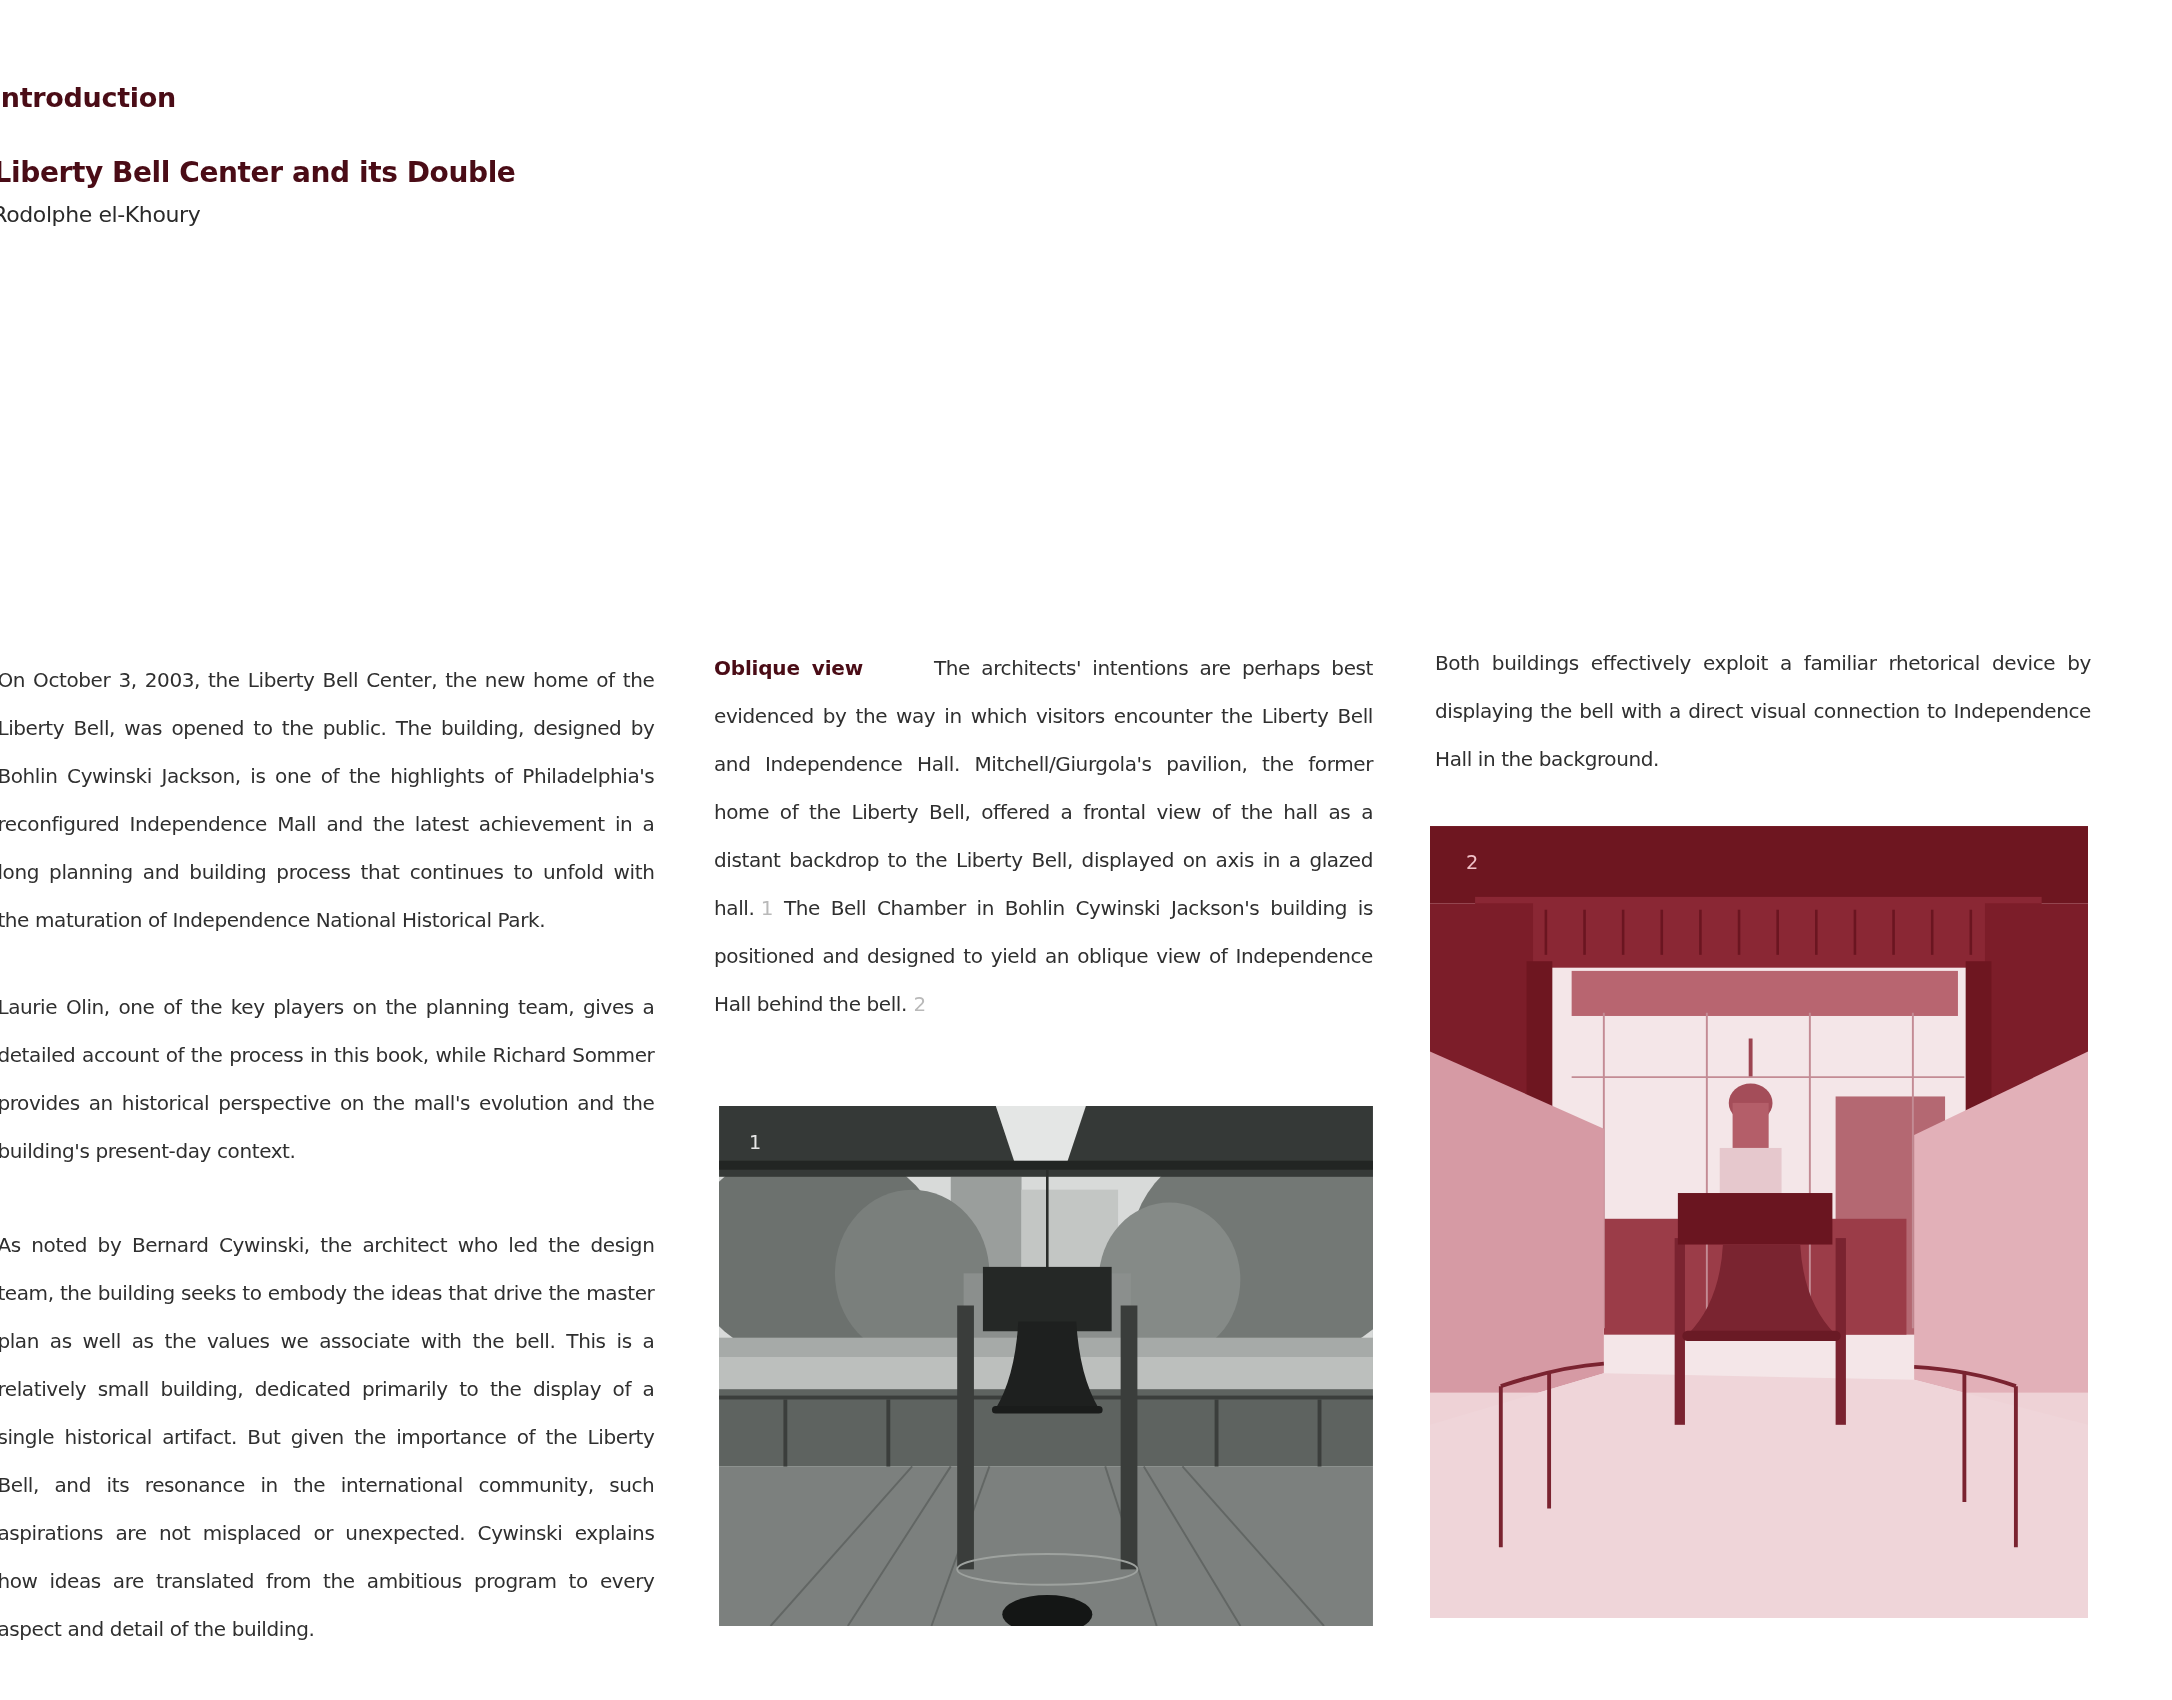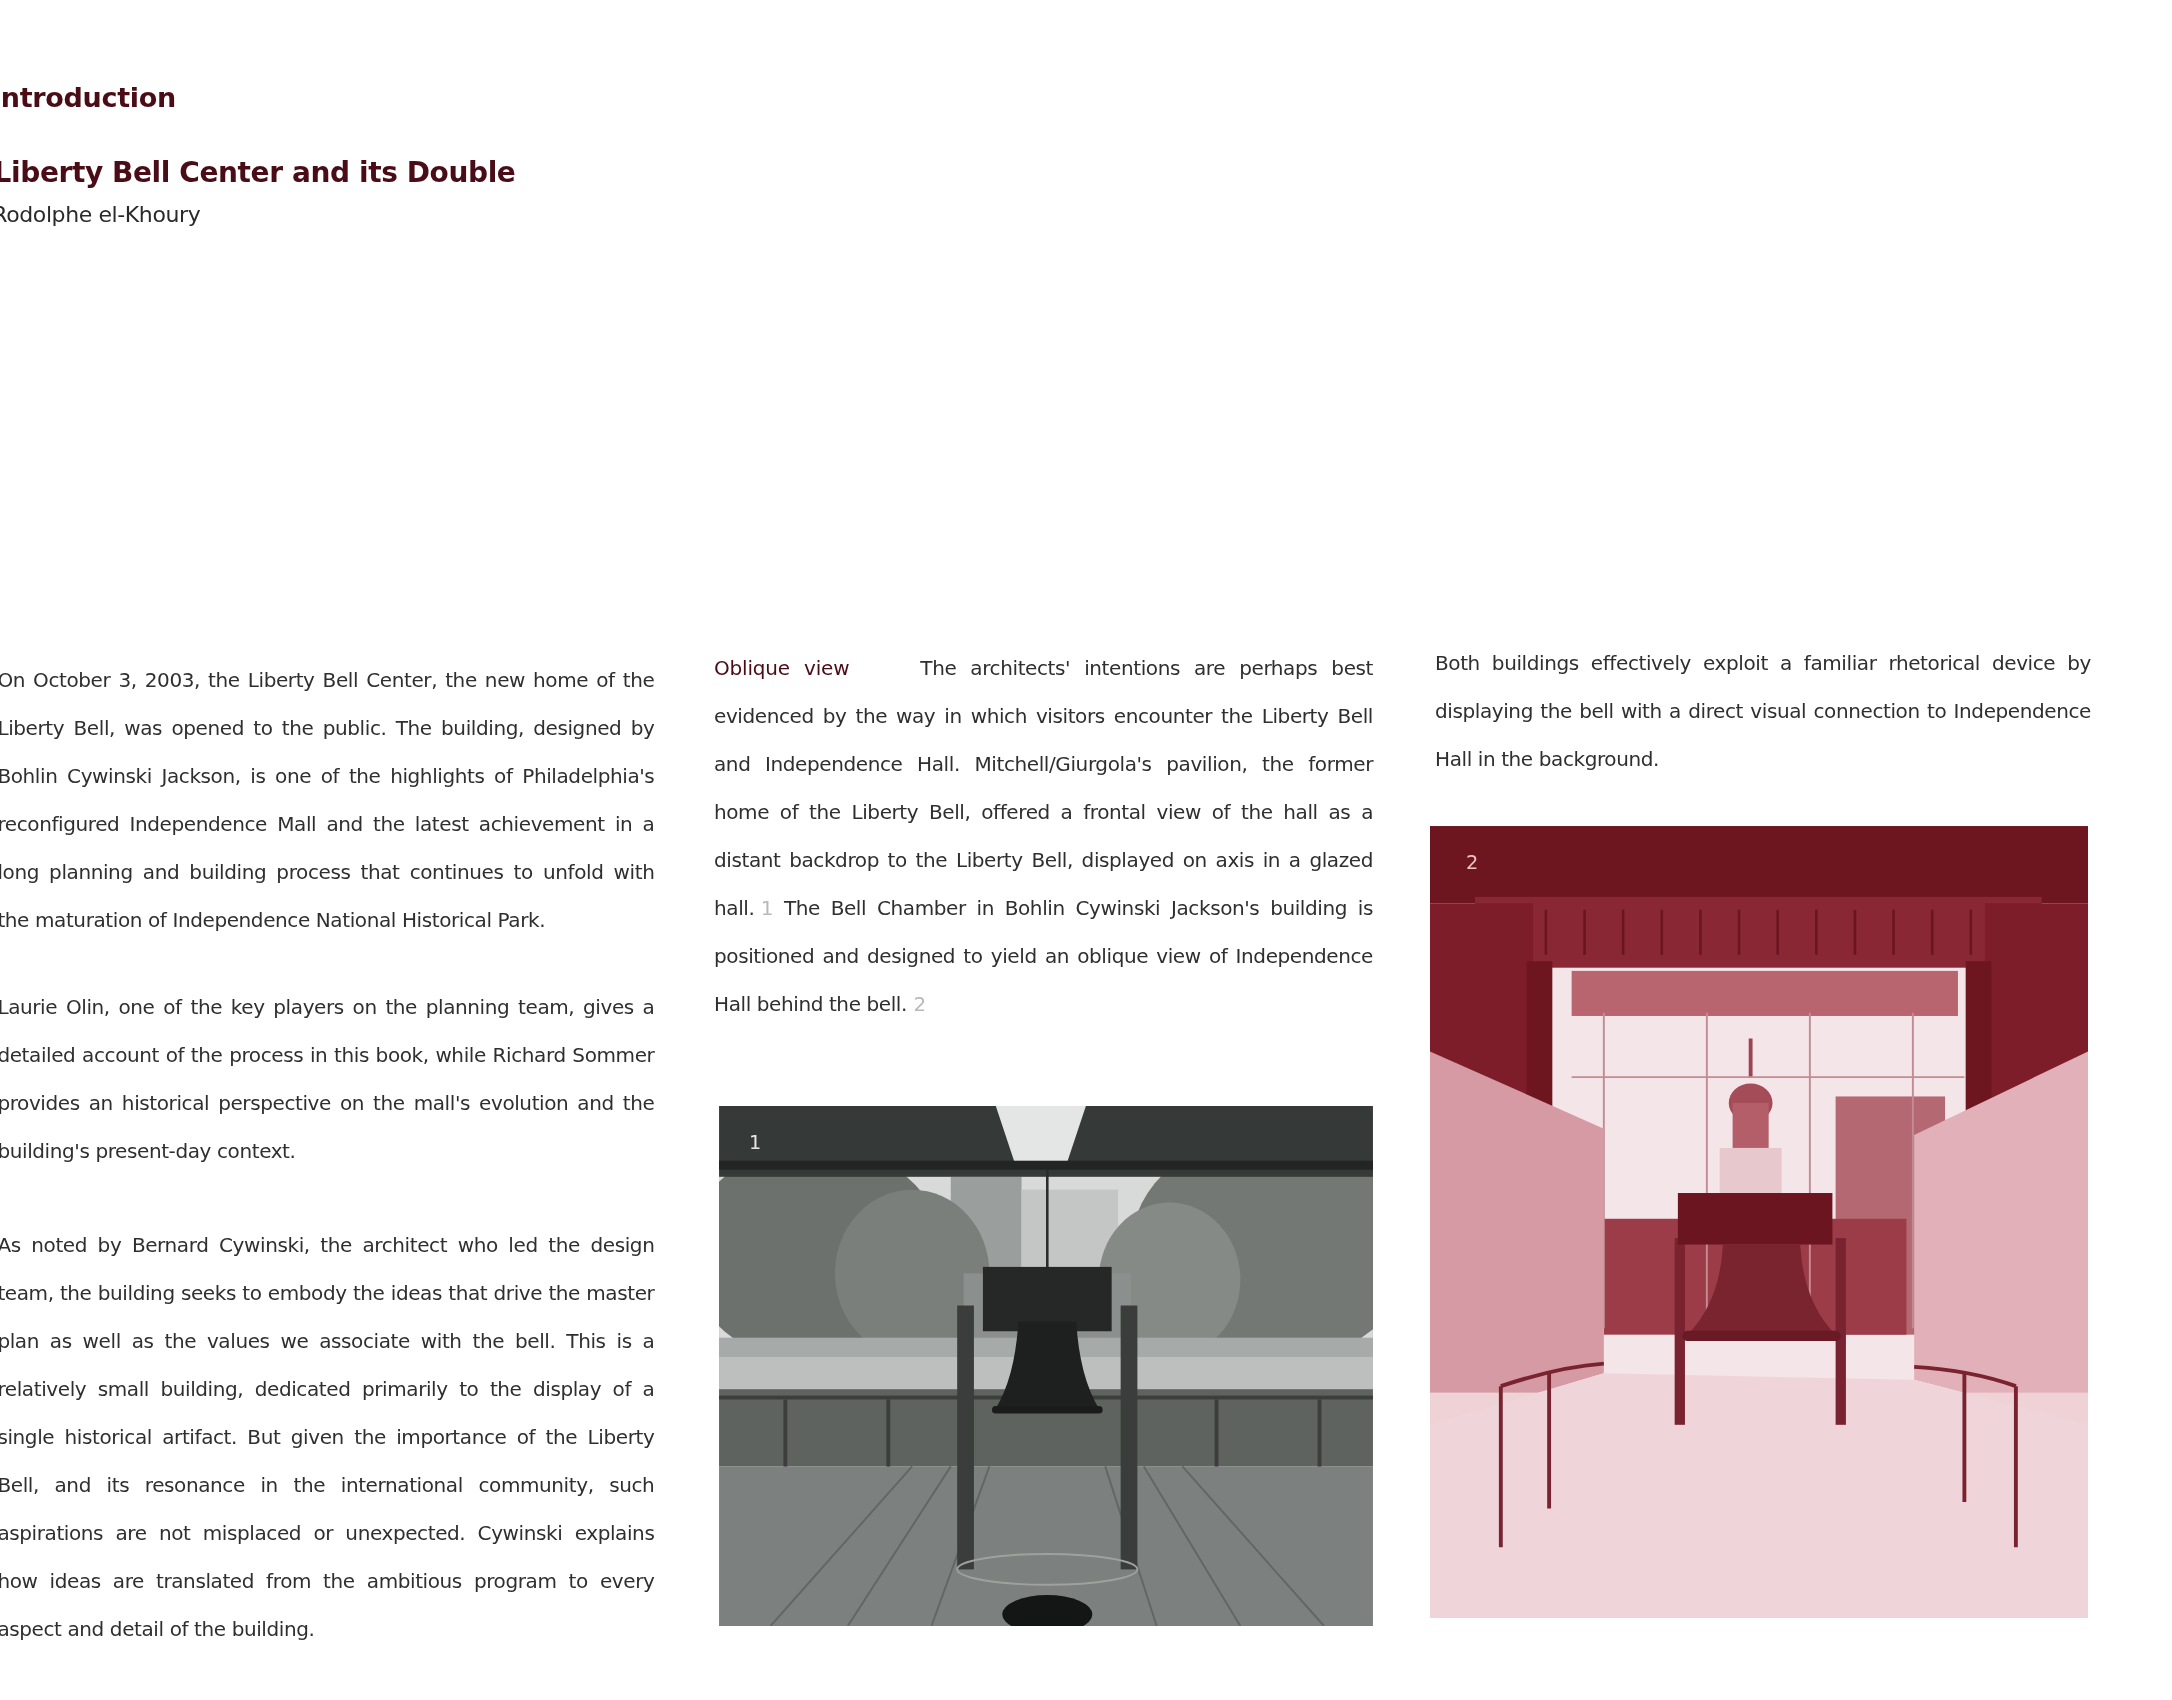--- a/index.html
+++ b/index.html
@@ -55,21 +55,21 @@
     .col p { margin: 0; }
     .col-left { left: -2.6px; width: 657px; }
     .col-mid { left: 714px; width: 659px; top: 644px; }
     .col-right { left: 1435px; width: 656px; top: 639px; }
 
     .p-left-1 { top: 656px; }
     .p-left-2 { top: 983px; }
     .p-left-3 { top: 1221px; }
 
     .subhead {
-      font-weight: normal;
+      font-weight: bold;
       color: #4a0c16;
       letter-spacing: -0.2px;
       margin-right: 71px;
     }
     .fig-ref {
       color: #b9b9b9;
       margin-left: 6.4px;
     }
 
     .photo {

